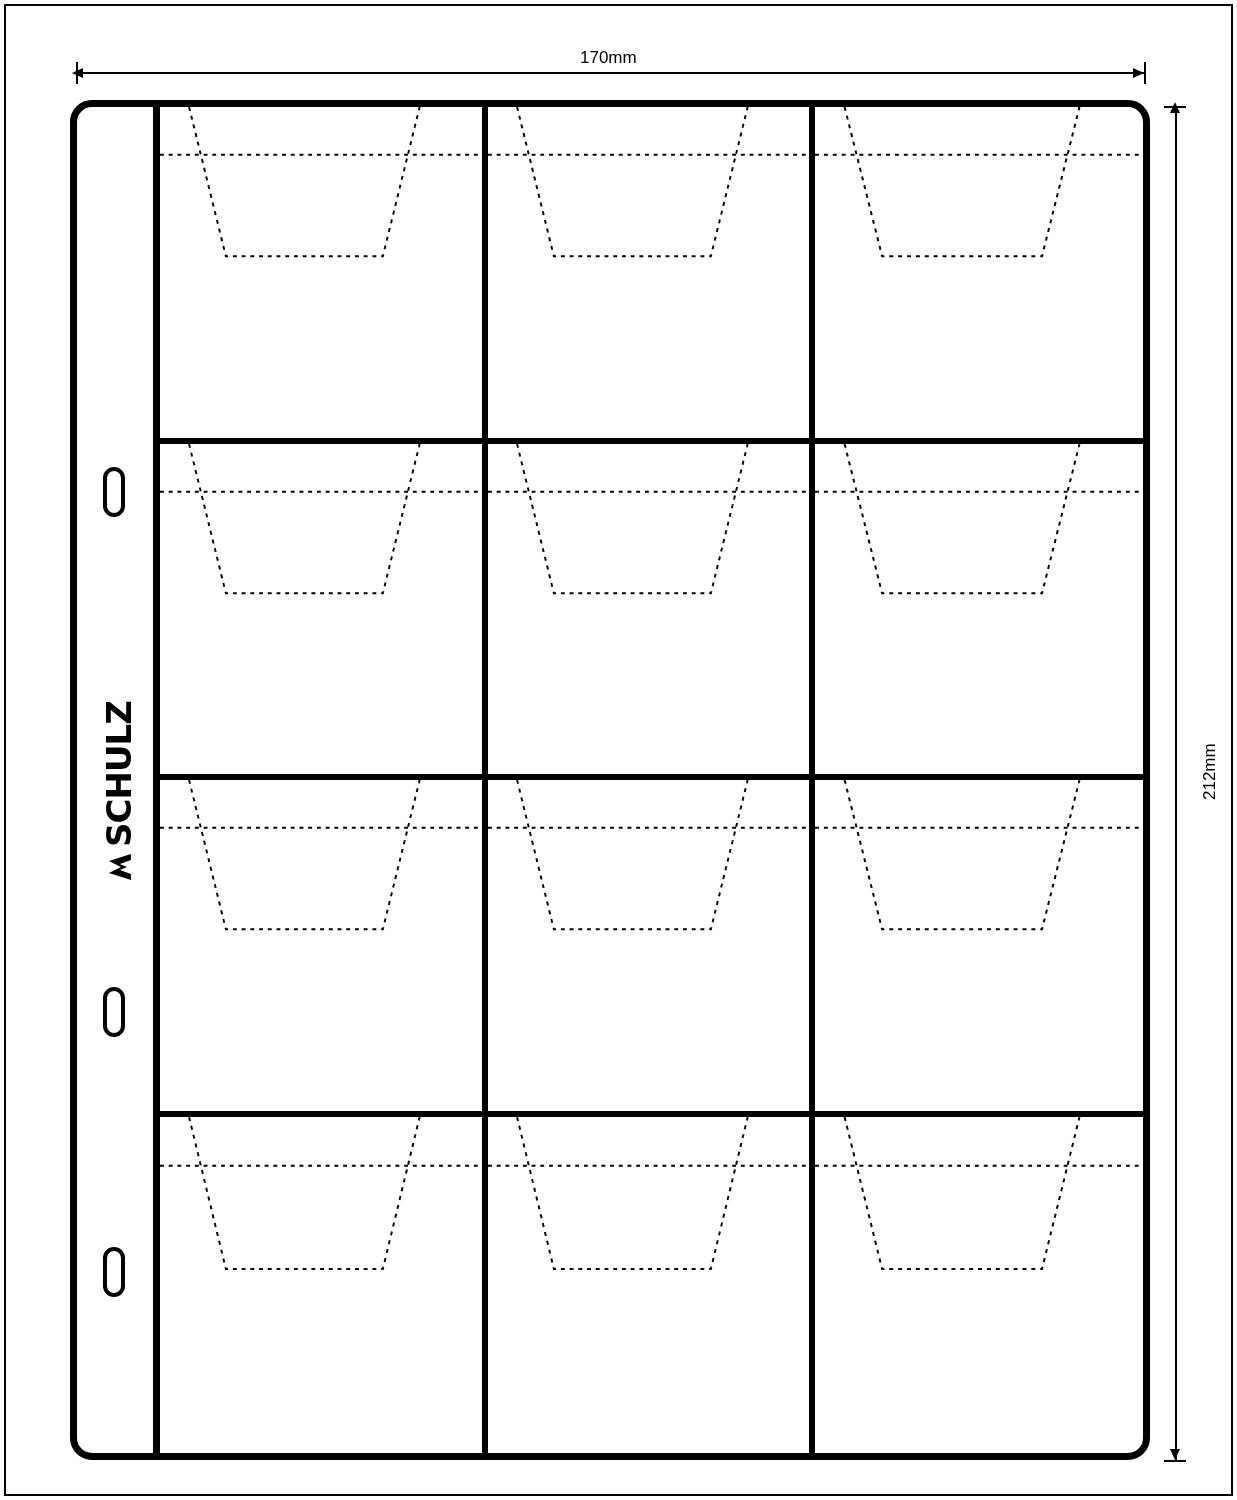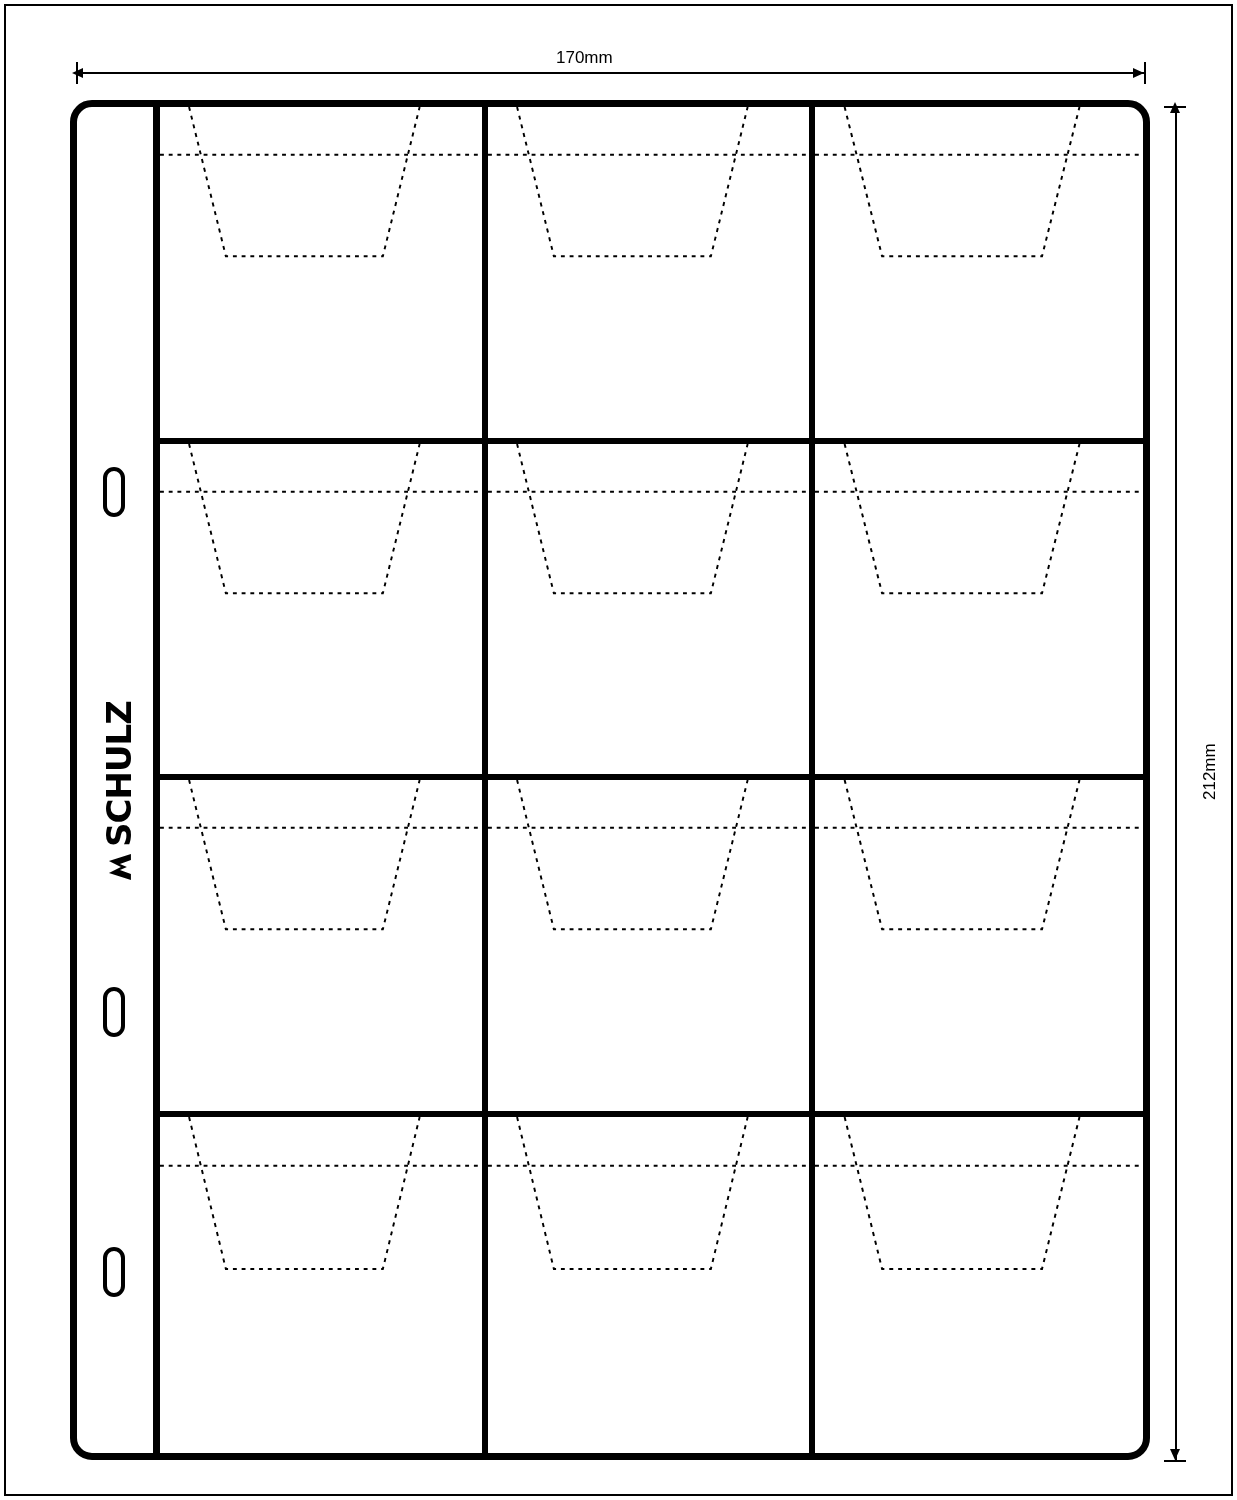--- a/index.html
+++ b/index.html
@@ -184,21 +184,21 @@
 
 <div id="page">
 
   <div class="outer-frame"></div>
 
   <div class="dim-line-h" style="left:76px; top:72px; width:1068px;"></div>
   <div class="arrow arrow-left" style="left:72px; top:68px;"></div>
   <div class="arrow arrow-right" style="left:1133px; top:68px;"></div>
   <div class="tick-v" style="left:76px; top:62px;"></div>
   <div class="tick-v" style="left:1144px; top:62px;"></div>
-  <div class="dim-label" style="left:556px; top:48px;">170mm</div>
+  <div class="dim-label" style="left:580px; top:48px;">170mm</div>
 
   <div class="dim-line-v" style="left:1175px; top:106px; height:1354px;"></div>
   <div class="arrow arrow-up" style="left:1170px; top:102px;"></div>
   <div class="arrow arrow-down" style="left:1170px; top:1449px;"></div>
   <div class="tick-h" style="left:1164px; top:106px;"></div>
   <div class="tick-h" style="left:1164px; top:1460px;"></div>
   <div class="dim-label rot90" style="left:1200px; top:800px;">212mm</div>
 
   <div class="dim-line-h" style="left:168px; top:404px; width:310px;"></div>
   <div class="arrow arrow-left" style="left:164px; top:400px;"></div>

